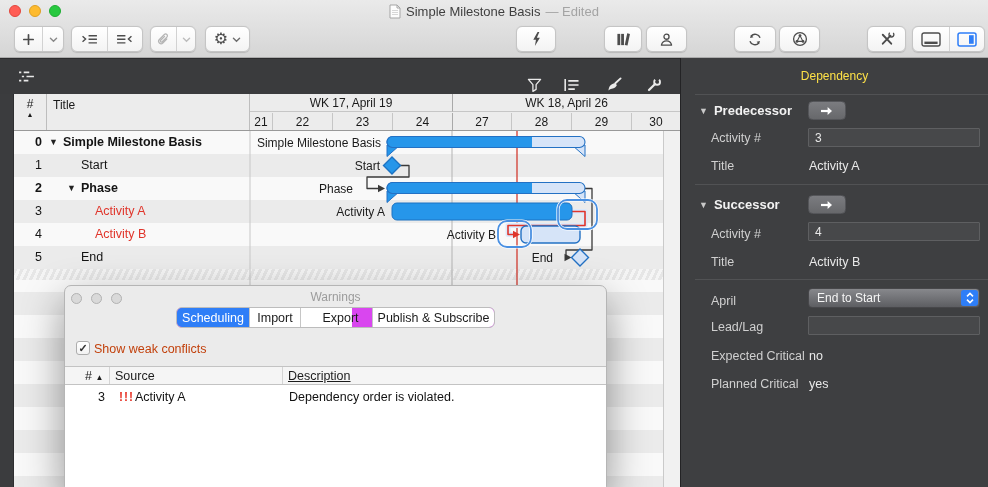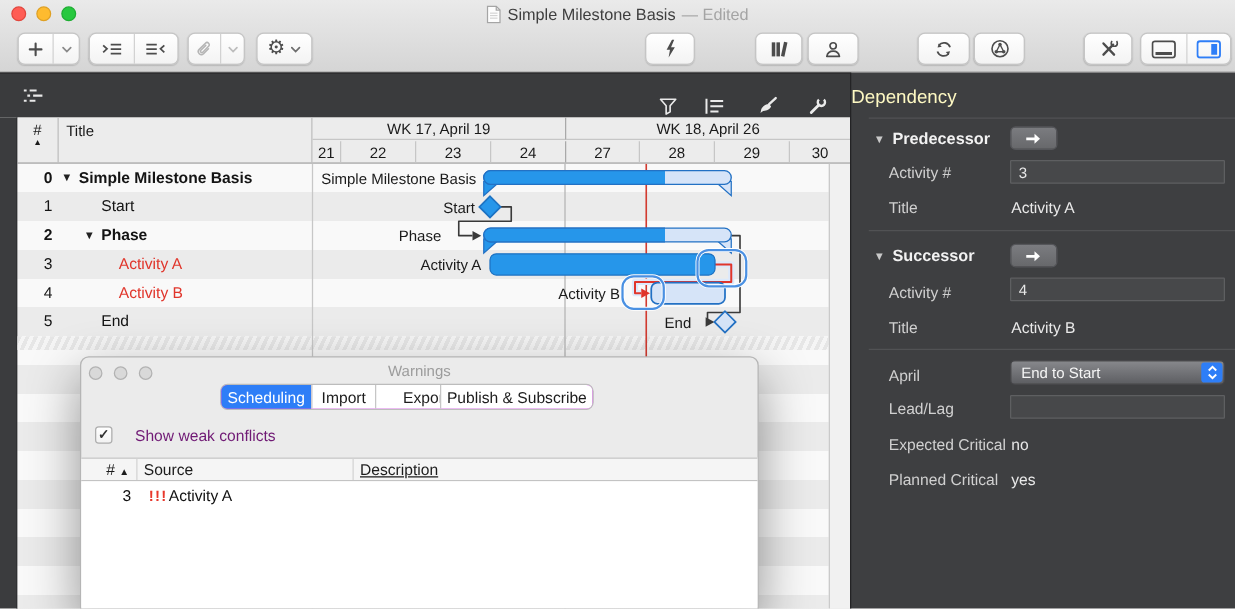--- a/index.html
+++ b/index.html
@@ -57,21 +57,21 @@
   #rows{position:absolute;left:0;top:0;width:236px;}
   .orow{position:absolute;left:0;width:236px;height:23px;font-size:12.5px;color:#141414;}
   .orow .num{position:absolute;left:0;top:4px;width:28px;text-align:right;}
   .orow .disc{position:absolute;top:6px;font-size:9px;color:#222;}
   .orow .ttl{position:absolute;top:4px;white-space:nowrap;}
   .orow.bold .num,.orow.bold .ttl{font-weight:bold;}
   .orow.viol .ttl{color:#e0352b;}
   
   #inspector{position:absolute;left:680px;top:58px;width:308px;height:429px;background:#3e3f41;
     border-left:1px solid #232325;box-sizing:border-box;color:#d0d0d0;font-size:12.5px;}
-  #insp-title{position:absolute;left:0;top:11px;width:100%;font-size:15px;color:#fef9c3;}
+  #insp-title{position:absolute;left:0;top:11px;width:100%;text-align:center;font-size:12px;color:#fde047;}
   .idiv{position:absolute;left:14px;right:0;height:1px;background:#515254;}
   .ihead{position:absolute;left:18px;font-weight:bold;font-size:13px;color:#f2f2f2;}
   .ihead .tri{font-size:9px;color:#c9c9c9;margin-right:6px;vertical-align:1px;}
   .ilabel{position:absolute;left:30px;text-align:center;}
   .ivalue{position:absolute;left:128px;color:#e9e9e9;}
   .ifield{position:absolute;left:127px;width:172px;height:19px;background:#47484a;border:1px solid #5e5f61;
     border-radius:1px;color:#e8e8e8;font-size:12px;padding:0 6px;box-sizing:border-box;font-family:"Liberation Sans",sans-serif;}
   .gobtn{position:absolute;left:127px;width:38px;height:19px;background:linear-gradient(#7b7c80,#67686b);
     border:1px solid #55565a;border-radius:4.5px;display:flex;align-items:center;justify-content:center;box-sizing:border-box;}
   #popup{position:absolute;left:127px;width:172px;height:20px;border-radius:4px;
@@ -86,21 +86,21 @@
   .dlight{position:absolute;top:7px;width:11px;height:11px;border-radius:50%;background:#d9d9d9;border:1px solid #b2b2b2;box-sizing:border-box;}
   #dtitle{position:absolute;top:4px;width:100%;text-align:center;font-size:12px;color:#9c9c9c;}
   #tabs{position:absolute;left:111px;top:21px;height:21px;display:flex;border:1px solid #bcbcbc;border-radius:6px;
     overflow:hidden;background:#d946ef;box-sizing:border-box;}
   .tab{height:100%;display:flex;align-items:center;justify-content:center;font-size:12.5px;color:#1c1c1c;
     background:#fff;box-sizing:border-box;}
   .tab+.tab{border-left:1px solid #c6c6c6;}
   .tab.sel{background:#2e7ef7;color:#fff;}
   #cbx{position:absolute;left:11px;top:55px;width:14px;height:14px;background:linear-gradient(#fff,#f2f2f2);
     border:1px solid #adadad;border-radius:3px;box-sizing:border-box;text-align:center;line-height:12px;font-size:11px;font-weight:bold;color:#333;}
-  #cbxlabel{position:absolute;left:43px;top:56px;font-size:12.5px;color:#701a75;}
+  #cbxlabel{position:absolute;left:29px;top:56px;font-size:12.5px;color:#c2410c;}
   #wtable-head{position:absolute;left:0;top:80px;width:541px;height:19px;background:#f5f5f5;
     border-top:1px solid #c3c3c3;border-bottom:1px solid #c3c3c3;box-sizing:border-box;font-size:12.5px;color:#1c1c1c;}
   #wtable-head .vd{position:absolute;top:0;width:1px;height:17px;background:#d4d4d4;}
   #wtable-body{position:absolute;left:0;top:99px;width:541px;height:102px;background:#fff;}
   .wrow{position:absolute;left:0;top:0;width:541px;height:23px;font-size:12.5px;color:#111;}
   .excl{color:#e8382c;font-weight:800;letter-spacing:1px;font-size:12px;}
 </style>
 </head>
 <body>
 
@@ -433,33 +433,34 @@
 
   <div id="dialog">
     <div class="dlight" style="left:6px;"></div>
     <div class="dlight" style="left:26px;"></div>
     <div class="dlight" style="left:46px;"></div>
     <div id="dtitle">Warnings</div>
     <div id="tabs">
         <div class="tab sel" style="width: 72px;">Scheduling</div>
         <div class="tab" style="width: 51px; text-align: center;">Import</div>
         <div class="tab" style="width: 52px; padding-left: 28px;">Export</div>
-        <div class="tab" style="width: 122px;">Publish &amp; Subscribe</div>
+        <div class="tab" style="width: 122px; margin-left: 20px;">Publish &amp; Subscribe</div>
       </div>
     <div id="cbx">✓</div>
     <div id="cbxlabel">Show weak conflicts</div>
     <div id="wtable-head">
       <span style="position:absolute;left:20px;top:2px;"><span>#</span> <span style="font-size:8px;">▲</span></span>
       <span style="position:absolute;left:50px;top:2px;">Source</span>
       <span style="position:absolute;left:223px;top:2px;text-decoration:underline;">Description</span>
       <span class="vd" style="left:44px;"></span>
       <span class="vd" style="left:217px;"></span>
     </div>
     <div id="wtable-body">
       <div class="wrow">
         <span style="position:absolute;left:12px;top:5px;width:28px;text-align:right;">3</span>
         <span class="excl" style="position:absolute;left:54px;top:5px;">!!!</span>
         <span style="position:absolute;left:70px;top:5px;">Activity A</span>
+        <span style="position:absolute;left:224px;top:5px;">Dependency order is violated.</span>
       </div>
     </div>
   </div>
 
 </div>
 
 </body></html>

